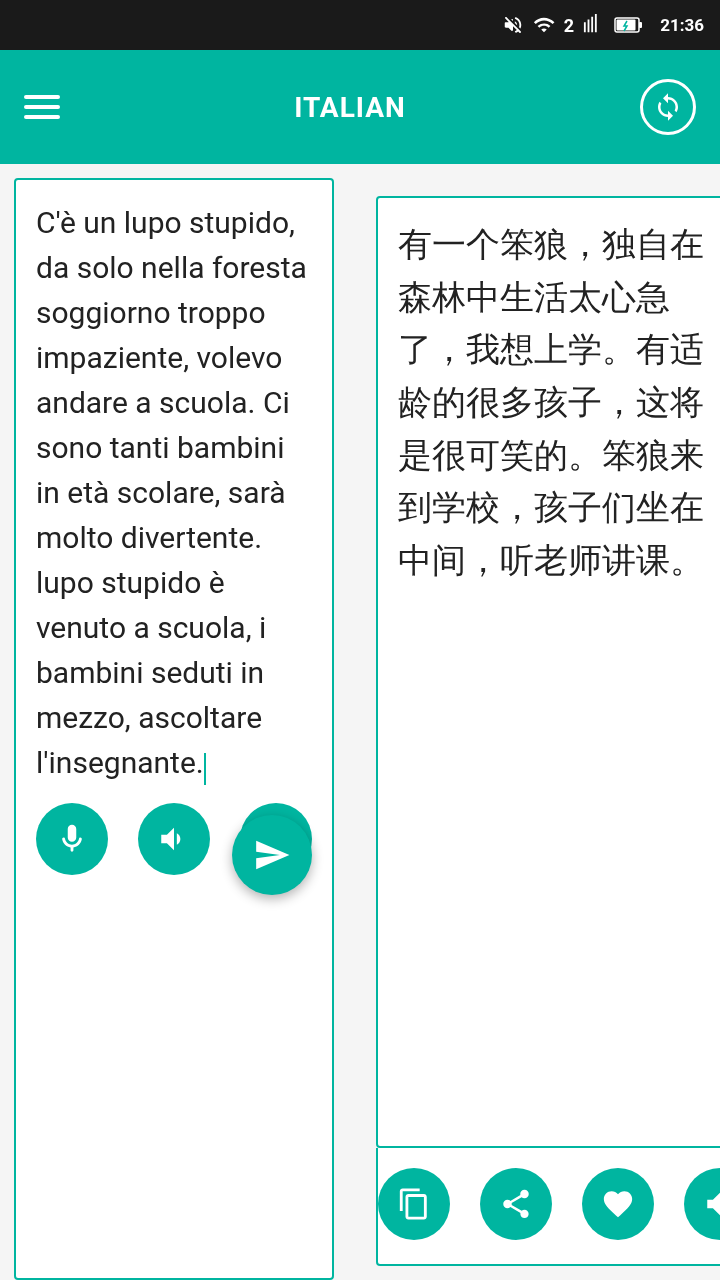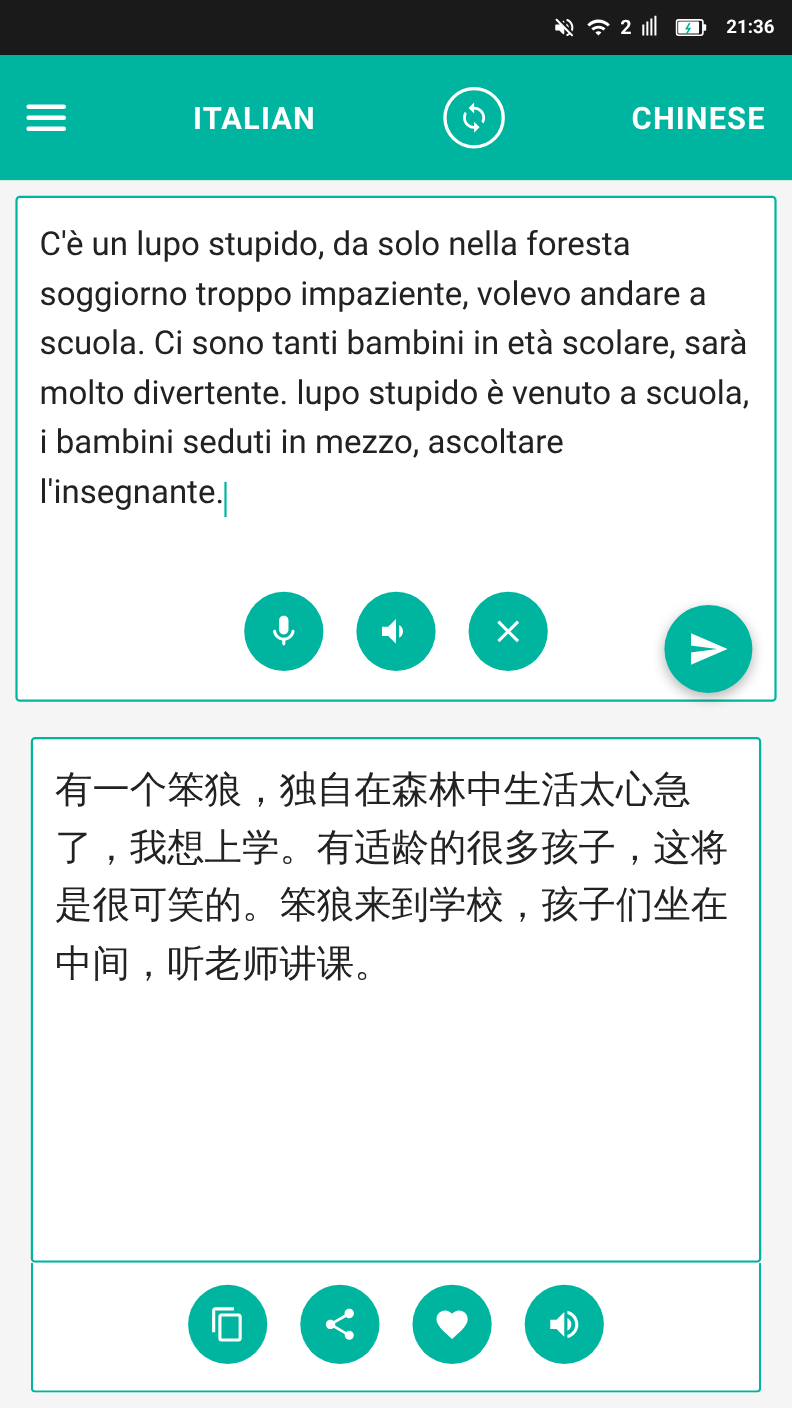--- a/index.html
+++ b/index.html
@@ -79,21 +79,21 @@
     .nav-swap-btn svg {
       width: 30px;
       height: 30px;
       fill: white;
     }
 
     
     .main-content {
       flex: 1;
       display: flex;
-      flex-direction: column;
+      flex-direction: row;
       background: #f5f5f5;
     }
 
     
     .input-section {
       background: white;
       border: 2px solid #00b5a0;
       margin: 14px 14px 0 14px;
       border-radius: 4px;
       padding: 20px 20px 16px 20px;
@@ -245,21 +245,20 @@
     <span></span>
     <span></span>
     <span></span>
   </div>
   <span class="nav-lang">ITALIAN</span>
   <button class="nav-swap-btn">
     <svg viewBox="0 0 24 24">
       <path d="M12 4V1L8 5l4 4V6c3.31 0 6 2.69 6 6 0 1.01-.25 1.97-.7 2.8l1.46 1.46C19.54 15.03 20 13.57 20 12c0-4.42-3.58-8-8-8zm0 14c-3.31 0-6-2.69-6-6 0-1.01.25-1.97.7-2.8L5.24 7.74C4.46 8.97 4 10.43 4 12c0 4.42 3.58 8 8 8v3l4-4-4-4v3z"></path>
     </svg>
   </button>
-  <span class="nav-lang">CHINESE</span>
 </div>
 
 <div class="main-content">
 
   <div class="input-section">
     <div class="input-text">
       <span>C'è un lupo stupido, da solo nella foresta soggiorno troppo impaziente, volevo andare a scuola. Ci sono tanti bambini in età scolare, sarà molto divertente. lupo stupido è venuto a scuola, i bambini seduti in mezzo, ascoltare l'insegnante.</span><span class="cursor"></span>
     </div>
     <div class="input-actions">
       <button class="action-btn">

